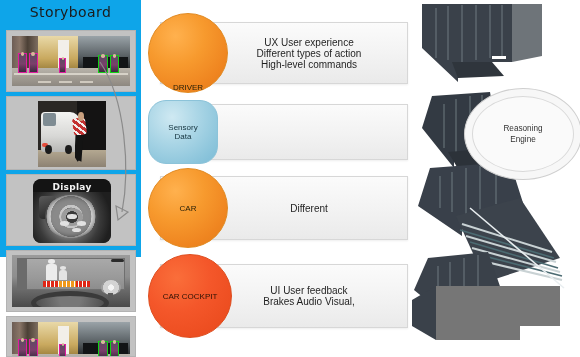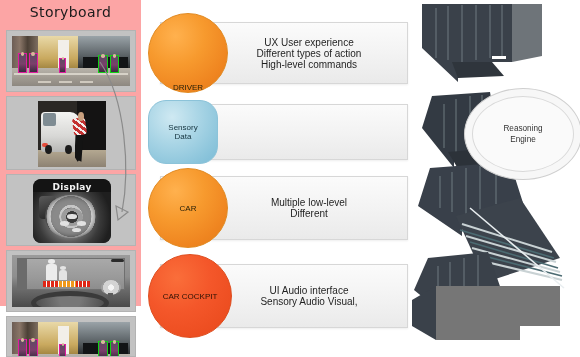--- a/index.html
+++ b/index.html
@@ -13,22 +13,22 @@
   #stage {
     position: relative;
     width: 580px; height: 357px;
     background: #ffffff;
   }
 
   
   #storyboard {
     position: absolute;
     left: 0; top: 0;
-    width: 141px; height: 306px;
-    background: #fca5a5;
+    width: 141px; height: 257px;
+    background: #0ea5e9;
   }
   #storyboard-title {
     position: absolute;
     left: 0; top: 4px;
     width: 141px;
     text-align: center;
     font-size: 14px;
     color: #1b1b1b;
     letter-spacing: 0.4px;
     font-family: "DejaVu Sans", sans-serif;
@@ -478,33 +478,32 @@
     <div class="rowbox"></div>
     <div class="node rounded blue" style="width:70px; height:64px; flex-direction:column;">
       <span>Sensory</span>
       <span>Data</span>
     </div>
   </div>
 
   <div class="row" style="left:148px; top:176px; width:248px; height:64px;">
     <div class="rowbox"></div>
     <div class="rowtext">
-      <div>Multiple low-level</div>
       <div>Different</div>
     </div>
     <div class="node circle orange" style="width:80px; height:80px;">
       <span>CAR</span>
     </div>
   </div>
 
   <div class="row" style="left:148px; top:264px; width:248px; height:64px;">
     <div class="rowbox"></div>
     <div class="rowtext">
-      <div>UI Audio interface</div>
-      <div>Sensory Audio Visual,</div>
+      <div>UI User feedback</div>
+      <div>Brakes Audio Visual,</div>
     </div>
     <div class="node circle orange-deep" style="width:84px; height:84px;">
       <span>CAR COCKPIT</span>
     </div>
   </div>
 
   <div id="engine">
     <div class="inner">
       <div class="label">
         <div>Reasoning</div>

